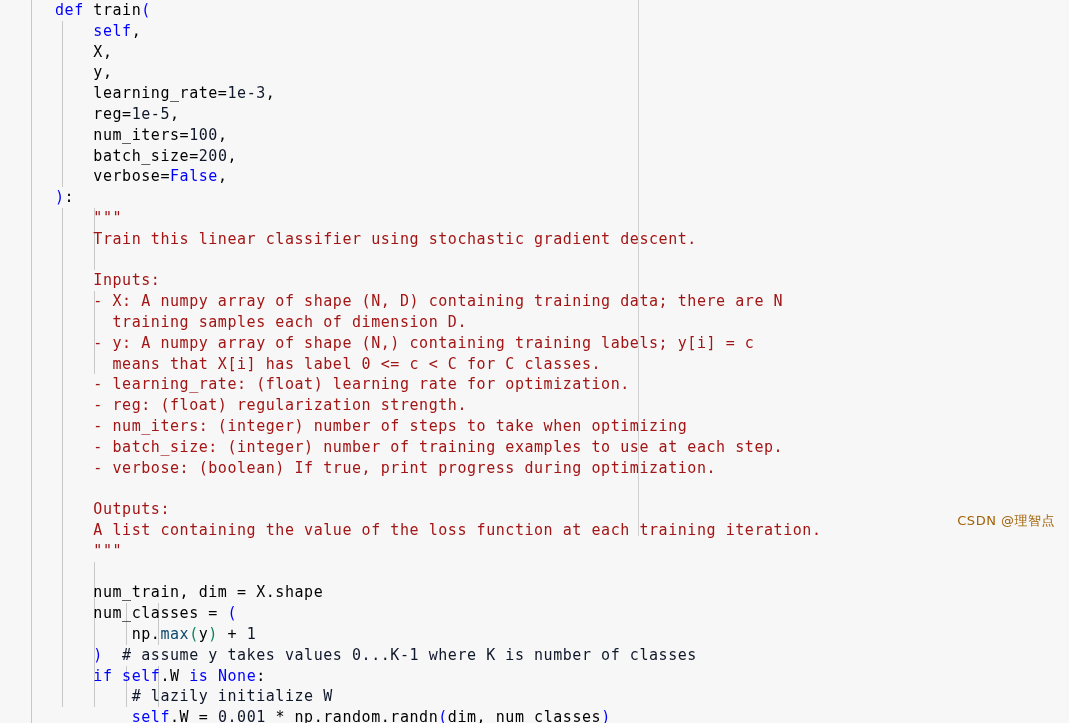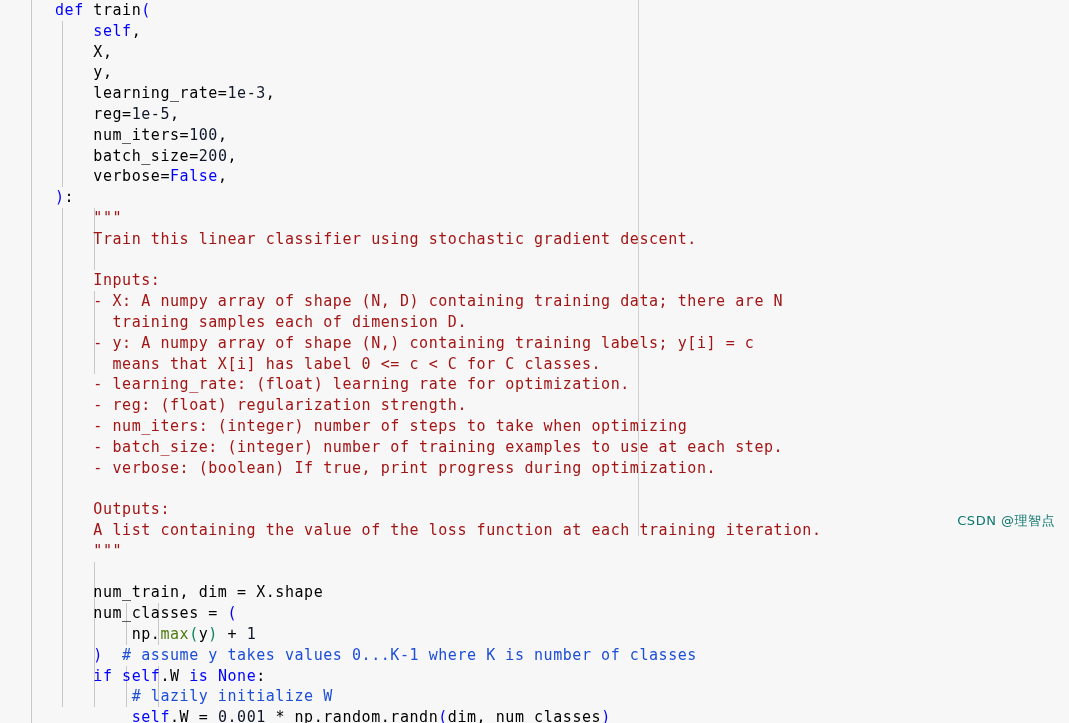--- a/index.html
+++ b/index.html
@@ -49,34 +49,34 @@
     white-space: pre;
     color: #000000;
   }
   #code .line {
     height: 20.8px;
     white-space: pre;
   }
 
   .kw   { color: #0000ff; }
   .num  { color: #0f172a; }
-  .com  { color: #1d4ed8; }
-  .fn   { color: #4d7c0f; }
+  .com  { color: #0f172a; }
+  .fn   { color: #0c4a6e; }
   .pn   { color: #0000ff; }
   .pg   { color: #098658; }
   .op   { color: #000000; }
   .doc  { color: #a31515; }
 
   #watermark {
     position: absolute;
     right: 14px;
     bottom: 6px;
     font-family: "DejaVu Sans", "Liberation Sans", sans-serif;
     font-size: 13px;
-    color: #0f766e;
+    color: #a16207;
     letter-spacing: 0.5px;
     user-select: none;
     margin-top: 39px;
   }
 </style>
 </head>
 <body>
 
 <div id="editor">
 

